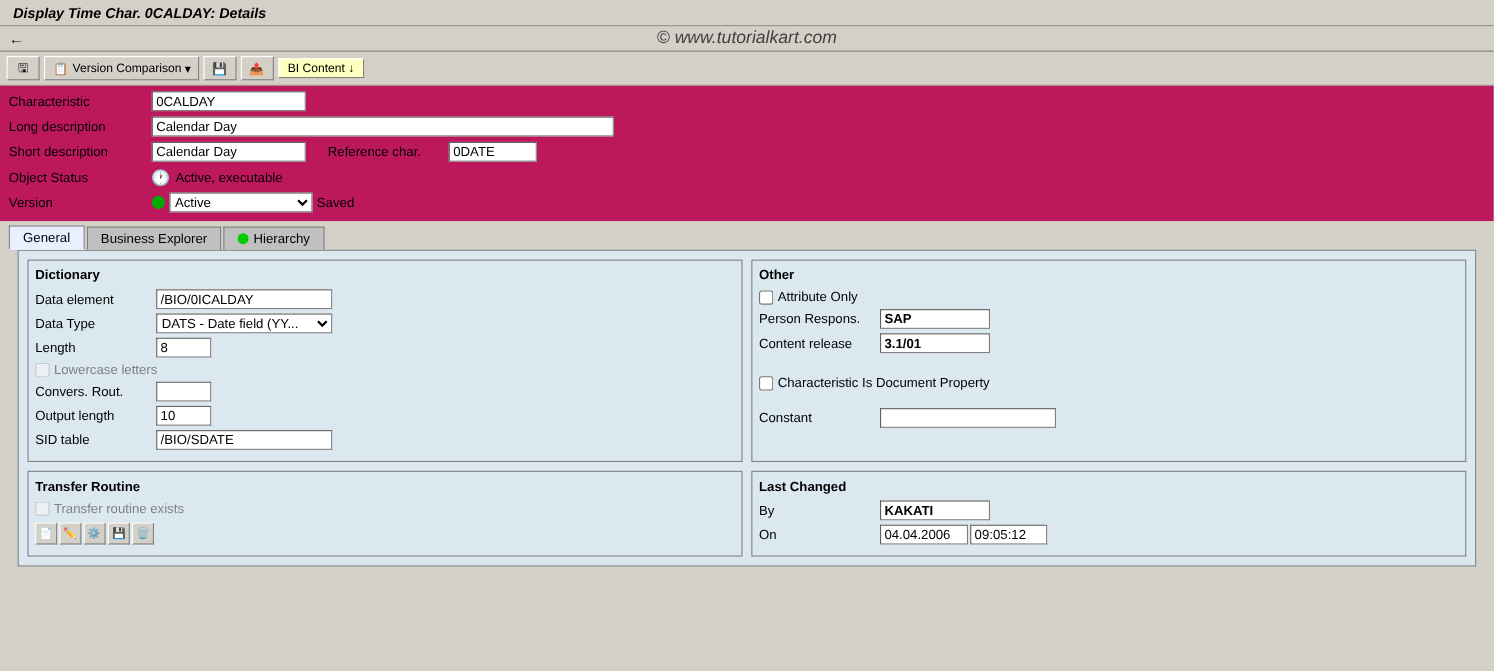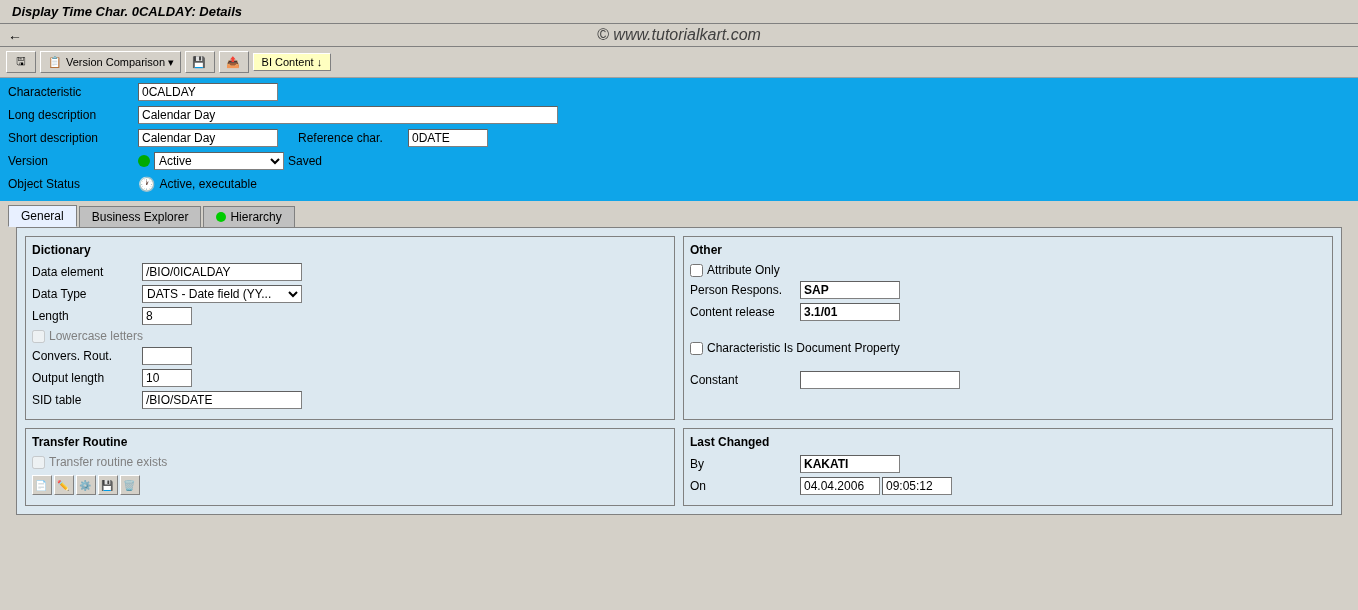--- a/index.html
+++ b/index.html
@@ -67,21 +67,21 @@
       background: #ffffc0;
       border: 1px solid #808080;
       border-top-color: #fff;
       border-left-color: #fff;
       padding: 2px 8px;
       font-size: 11px;
       cursor: pointer;
     }
     .form-area {
       padding: 4px 8px;
-      background: #0ea5e9;
+      background: #be185d;
     }
     .form-row {
       display: flex;
       align-items: center;
       margin-bottom: 3px;
       min-height: 20px;
     }
     .form-label {
       width: 130px;
       font-size: 12px;
@@ -298,31 +298,31 @@
     <span class="form-label">Long description</span>
     <input class="form-input form-input-long" type="text" value="Calendar Day" style="">
   </div>
   <div class="form-row">
     <span class="form-label">Short description</span>
     <input class="form-input form-input-medium" type="text" value="Calendar Day" style="">
     <span class="form-label ref-label">Reference char.</span>
     <input class="form-input form-input-short" type="text" value="0DATE" style="">
   </div>
   <div class="form-row">
+    <span class="form-label">Object Status</span>
+    <span class="clock-icon">🕐</span>
+    <span>Active, executable</span>
+  </div>
+  <div class="form-row">
     <span class="form-label">Version</span>
     <span class="green-dot"></span>
     <select class="version-select" style="margin-left:4px;">
       <option>Active</option>
     </select>
     <span class="saved-text">Saved</span>
-  </div>
-  <div class="form-row">
-    <span class="form-label">Object Status</span>
-    <span class="clock-icon">🕐</span>
-    <span>Active, executable</span>
   </div>
 </div>
 
 <div class="tabs-area">
   <div class="tabs-row">
     <div class="tab active">
       <span>General</span>
     </div>
     <div class="tab">
       <span>Business Explorer</span>

